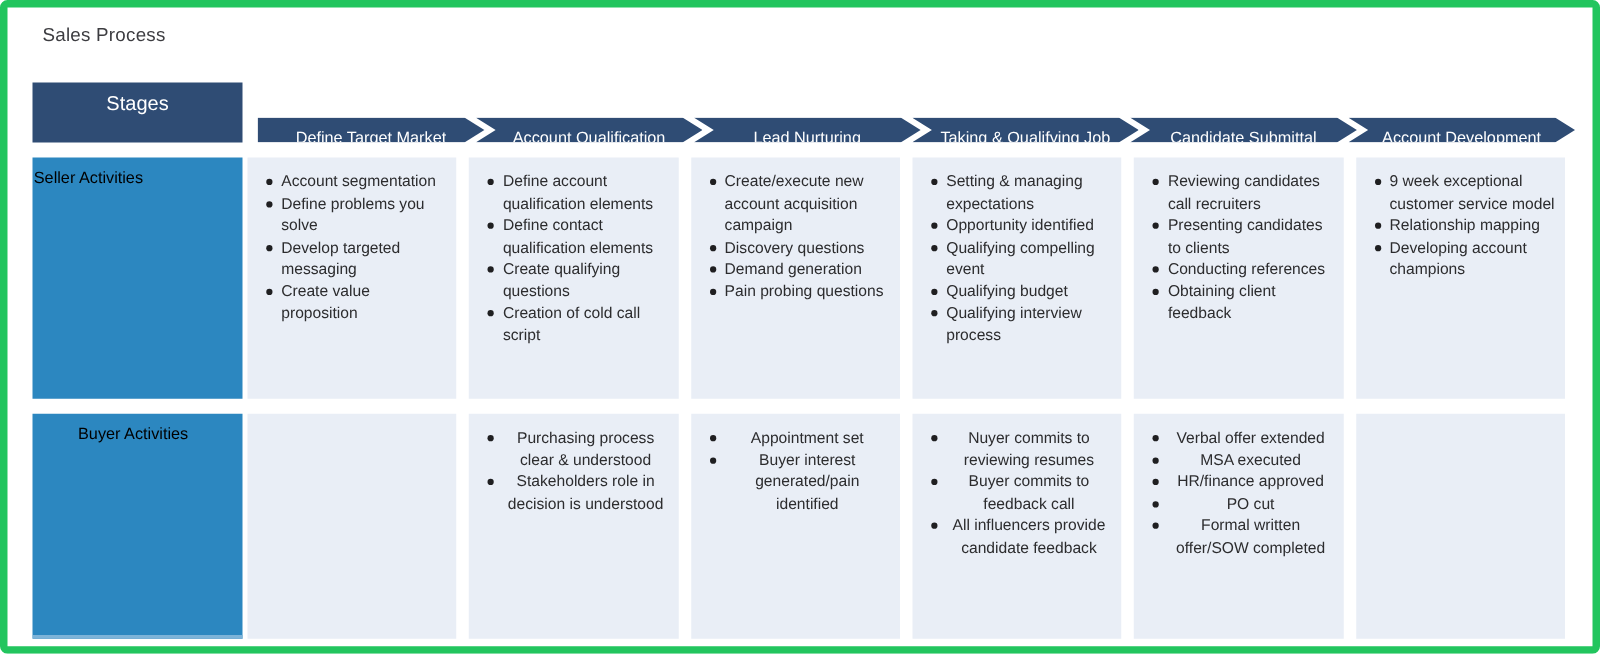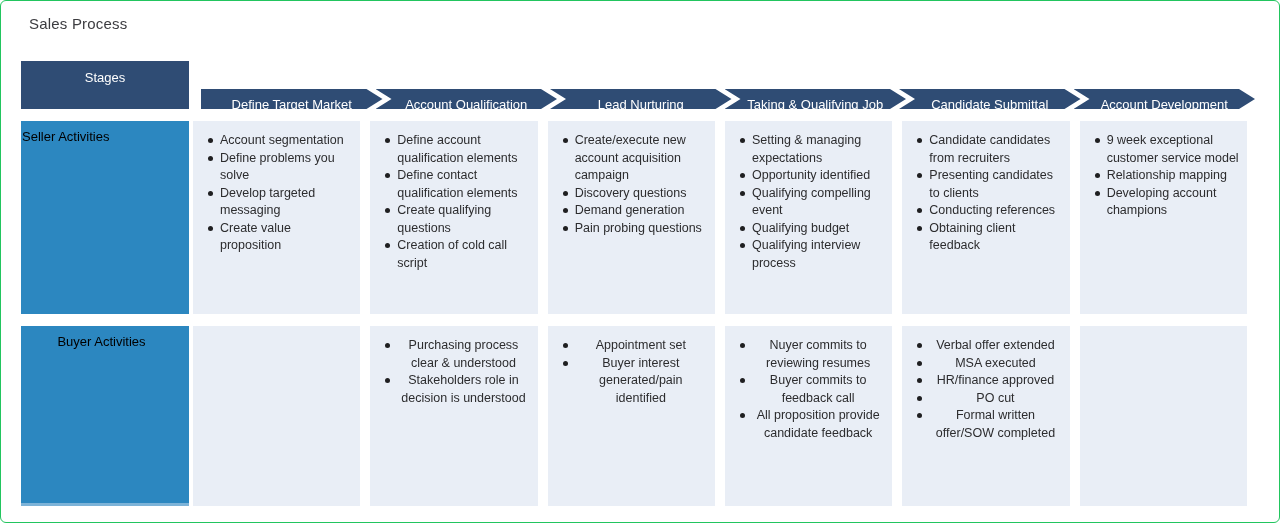--- a/index.html
+++ b/index.html
@@ -1,36 +1,36 @@
 <!DOCTYPE html>
 <html><head>
 <meta charset="utf-8">
 <style>
   html,body { margin:0; padding:0; background:#ffffff; }
   .canvas {
     position:relative;
     width:1280px; height:523px;
     box-sizing:border-box;
     background:#ffffff;
-    border:1px solid #22c55e;
+    border:6px solid #22c55e;
     border-radius:6px;
     overflow:hidden;
     font-family:"Liberation Sans", sans-serif;
   }
   .title {
     position:absolute; left:28px; top:14px;
     font-size:15px; color:#3c3c40; letter-spacing:.2px;
   }
   .board { position:absolute; left:20px; top:60px; width:1240px; }
 
   
   .header-row { display:flex; height:48px; margin-bottom:12px; }
   .stages-label {
     width:168px; margin-right:12px; box-sizing:border-box;
-    background:var(--navy); color:#fff; font-size:13px;
+    background:var(--navy); color:#fff; font-size:16px;
     display:flex; justify-content:center; padding-top:9px;
   }
   .arrows { width:1054px; display:flex;margin-top:28px; }
   .arrow {
     flex:1 1 0; box-sizing:border-box;
     background:var(--navy); color:#ffffff;
     font-size:13px; line-height:16px; text-align:center;
     padding:8px 22px 0 22px;
     clip-path: polygon(0 0, calc(100% - 16px) 0, 100% 50%, calc(100% - 16px) 100%, 0 100%);
   }
@@ -114,21 +114,21 @@
               <ul class="activities">
                 <li>Setting &amp; managing expectations</li>
                 <li>Opportunity identified</li>
                 <li>Qualifying compelling event</li>
                 <li>Qualifying budget</li>
                 <li>Qualifying interview process</li>
               </ul>
             </div>
             <div class="cell">
               <ul class="activities">
-                <li>Candidate candidates from recruiters</li>
+                <li>Reviewing candidates call recruiters</li>
                 <li>Presenting candidates to clients</li>
                 <li>Conducting references</li>
                 <li>Obtaining client feedback</li>
               </ul>
             </div>
             <div class="cell">
               <ul class="activities">
                 <li>9 week exceptional customer service model</li>
                 <li>Relationship mapping</li>
                 <li>Developing account champions</li>
@@ -149,21 +149,21 @@
             <div class="cell">
               <ul class="activities">
                 <li>Appointment set</li>
                 <li>Buyer interest generated/pain identified</li>
               </ul>
             </div>
             <div class="cell">
               <ul class="activities">
                 <li>Nuyer commits to reviewing resumes</li>
                 <li>Buyer commits to feedback call</li>
-                <li>All proposition provide candidate feedback</li>
+                <li>All influencers provide candidate feedback</li>
               </ul>
             </div>
             <div class="cell">
               <ul class="activities">
                 <li>Verbal offer extended</li>
                 <li>MSA executed</li>
                 <li>HR/finance approved</li>
                 <li>PO cut</li>
                 <li>Formal written offer/SOW completed</li>
               </ul>

